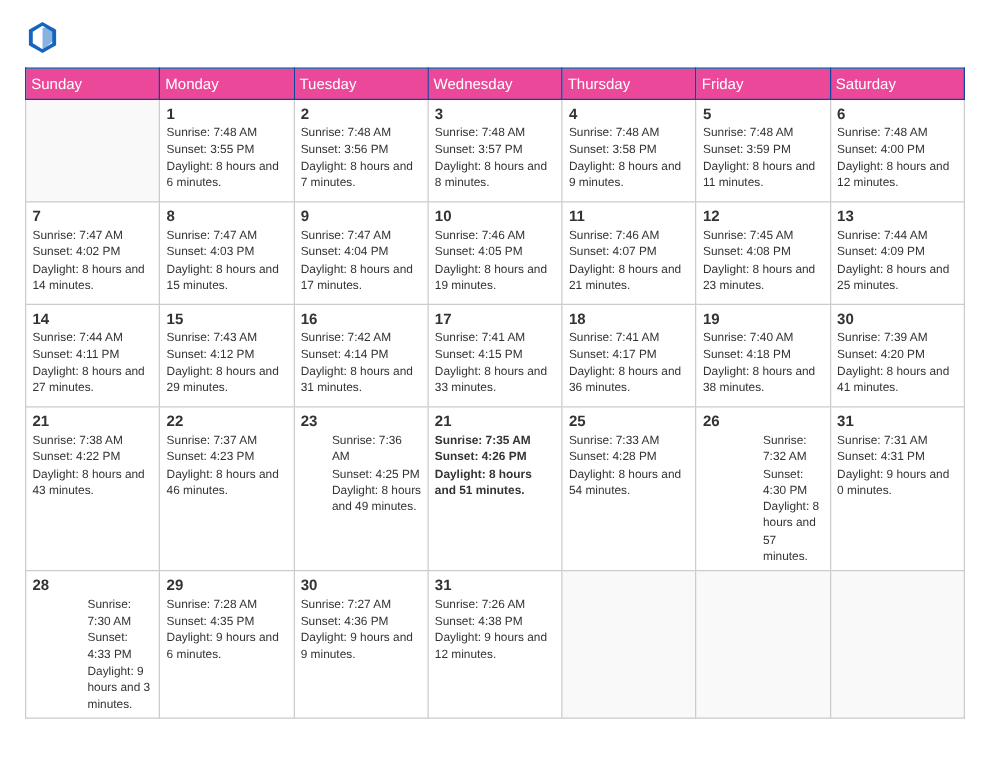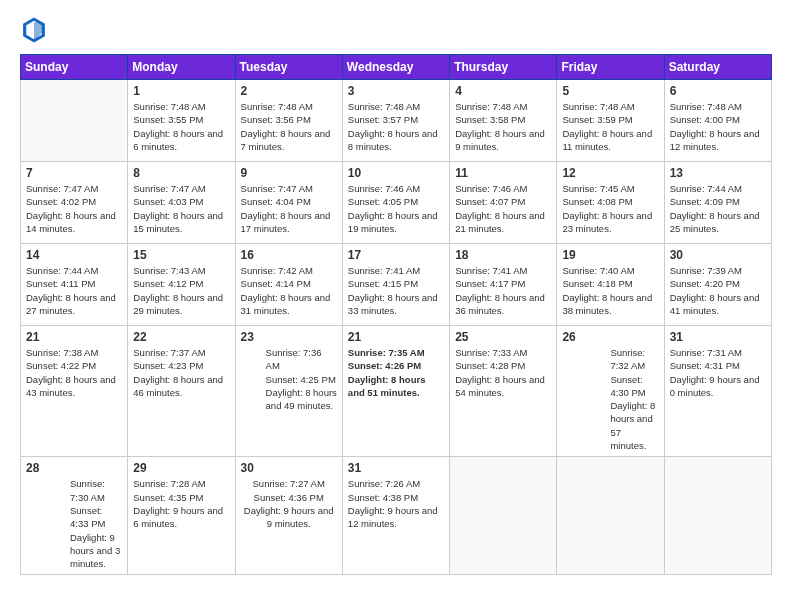--- a/index.html
+++ b/index.html
@@ -44,24 +44,24 @@
     .location {
       font-size: 14px;
       color: #555;
     }
     .calendar {
       width: 100%;
       border-collapse: collapse;
       table-layout: fixed;
     }
     .calendar th {
-      background: #6d28d9;
+      background: #ec4899;
       color: #fff;
       font-size: 12px;
-      font-weight: bold;
+      font-weight: normal;
       padding: 5px 4px;
       border: 1px solid #0d47a1;
       text-align: left;
     }
     .calendar td {
       border: 1px solid #ccc;
       vertical-align: top;
       padding: 4px 5px;
       height: 82px;
       background: #fff;
@@ -298,21 +298,21 @@
 Daylight: 9 hours and 3 minutes.</div>
           </td>
           <td>
             <div class="day-num">29</div>
             <div class="day-info" style="white-space: pre-line;">Sunrise: 7:28 AM
 Sunset: 4:35 PM
 Daylight: 9 hours and 6 minutes.</div>
           </td>
           <td>
             <div class="day-num">30</div>
-            <div class="day-info" style="white-space: pre-line; text-align: center;">Sunrise: 7:27 AM
+            <div class="day-info" style="white-space: pre-line;">Sunrise: 7:27 AM
 Sunset: 4:36 PM
 Daylight: 9 hours and 9 minutes.</div>
           </td>
           <td>
             <div class="day-num">31</div>
             <div class="day-info" style="white-space: pre-line;">Sunrise: 7:26 AM
 Sunset: 4:38 PM
 Daylight: 9 hours and 12 minutes.</div>
           </td>
           <td class="empty"></td>

